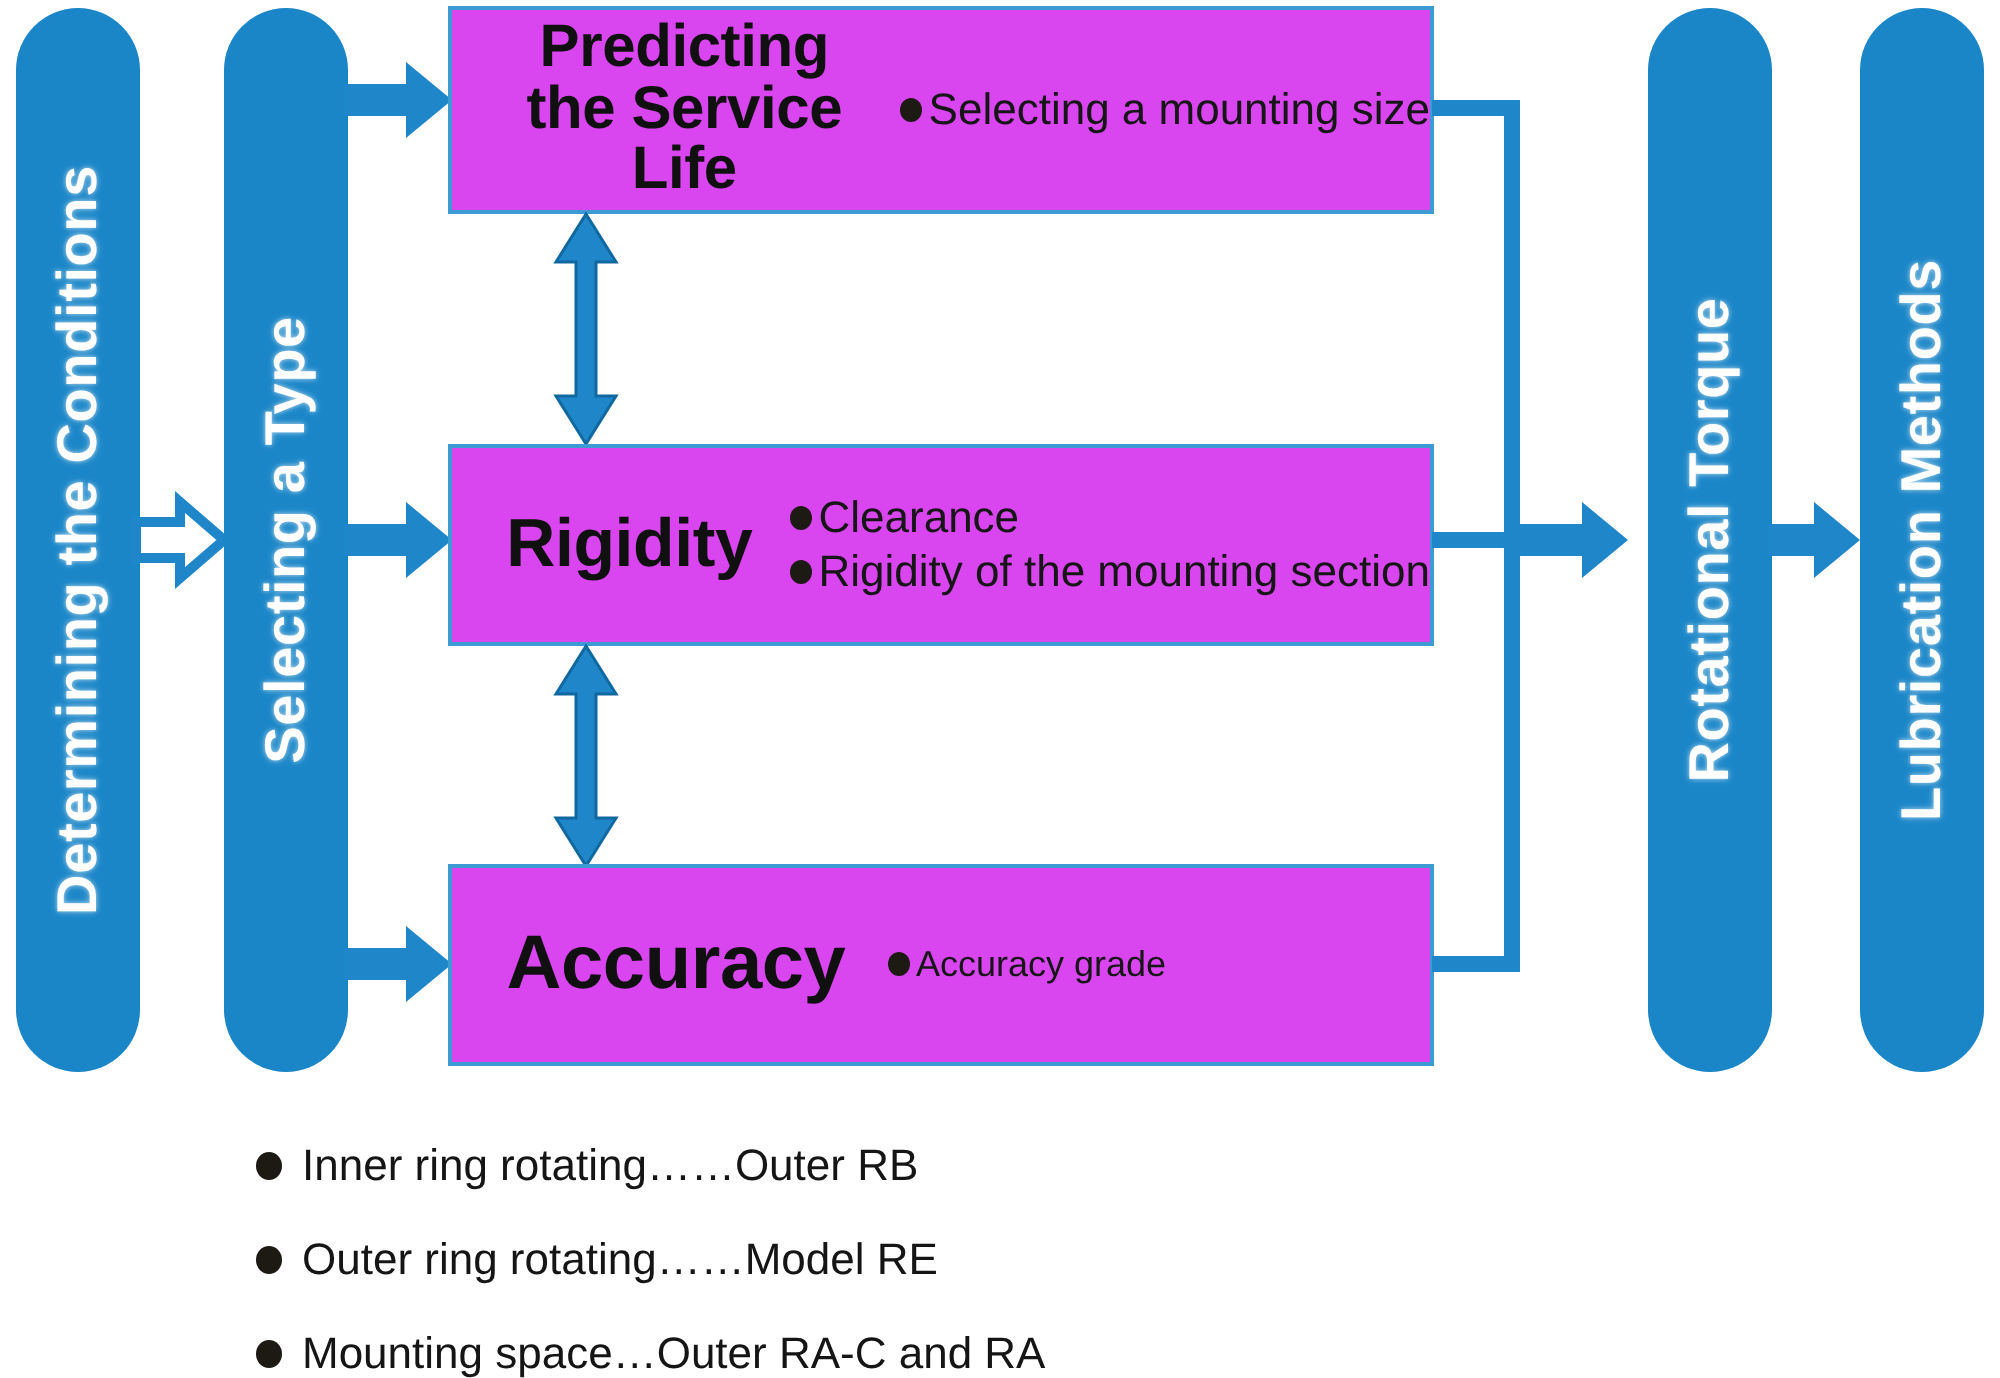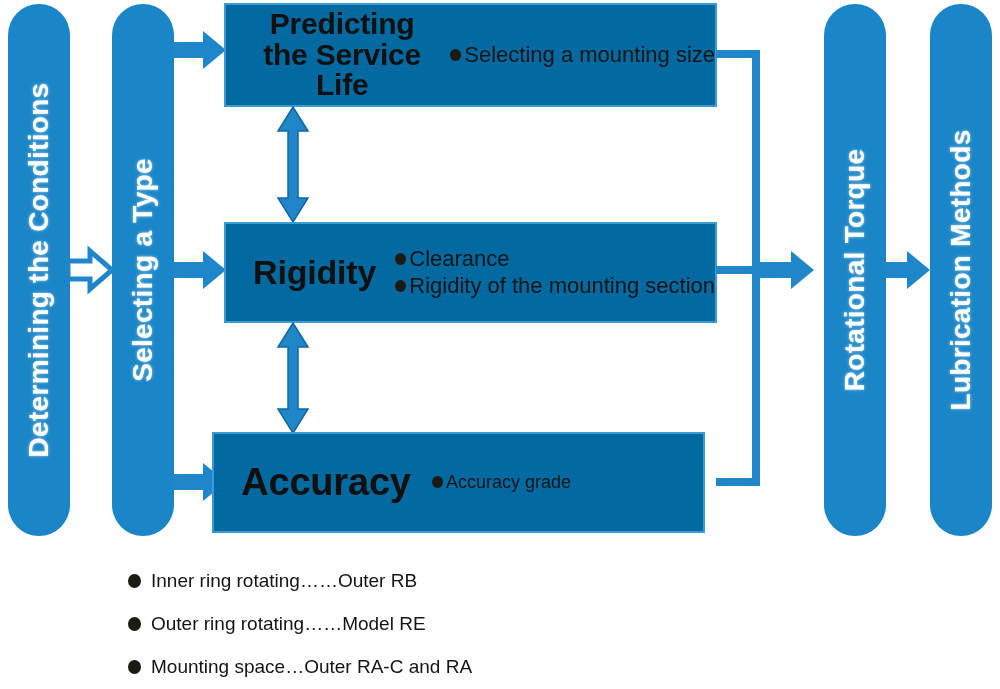--- a/index.html
+++ b/index.html
@@ -39,21 +39,21 @@
     font-size: 28px;
     letter-spacing: 0.3px;
     text-shadow:
       0 0 2px rgba(255,255,255,0.55),
       0 0 4px rgba(255,255,255,0.30);
   }
 
   
   .box {
     position: absolute;
-    background: #0369a1;
+    background: #d946ef;
     border: 2px solid #3d9bd4;
     box-sizing: border-box;
   }
   .box-inner {
     position: absolute;
     left: 0; top: 0; right: 0; bottom: 0;
     display: flex;
     align-items: center;
   }
   .box-title {
@@ -100,21 +100,21 @@
   #legend {
     position: absolute;
     left: 128px;
     top: 570px;
     width: 520px;
   }
   .legend-row {
     display: flex;
     align-items: center;
     margin-bottom: 21px;
-    font-size: 19px;
+    font-size: 22px;
     color: #151515;
     white-space: nowrap;
   }
   .legend-dot {
     display: inline-block;
     width: 13px;
     height: 14px;
     border-radius: 50%;
     background: #1d1a14;
     margin-right: 10px;
@@ -183,21 +183,21 @@
           <span>Rigidity of the mounting section</span>
         </div>
       </div>
     </div>
   </div>
 
   <svg class="svgarrow" style="left:277px; top:323px;" width="32" height="110" viewBox="0 0 32 110">
     <polygon points="16,0 31,24 21,24 21,86 31,86 16,110 1,86 11,86 11,24 1,24" fill="#1f87c9" stroke="#1068a0" stroke-width="1.5" stroke-linejoin="miter"></polygon>
   </svg>
 
-  <div class="box" style="left:212px; top:432px; width:493px; height:101px;">
+  <div class="box" style="left:224px; top:432px; width:493px; height:101px;">
     <div class="box-inner">
       <div class="box-title" style="width:200px; padding-left:12px; font-size:38px; text-align:center;">Accuracy</div>
       <div class="box-bullets" style="padding-left:6px; font-size:18px;">
         <div class="bullet-line">
           <span class="bullet-dot"></span>
           <span>Accuracy grade</span>
         </div>
       </div>
     </div>
   </div>

